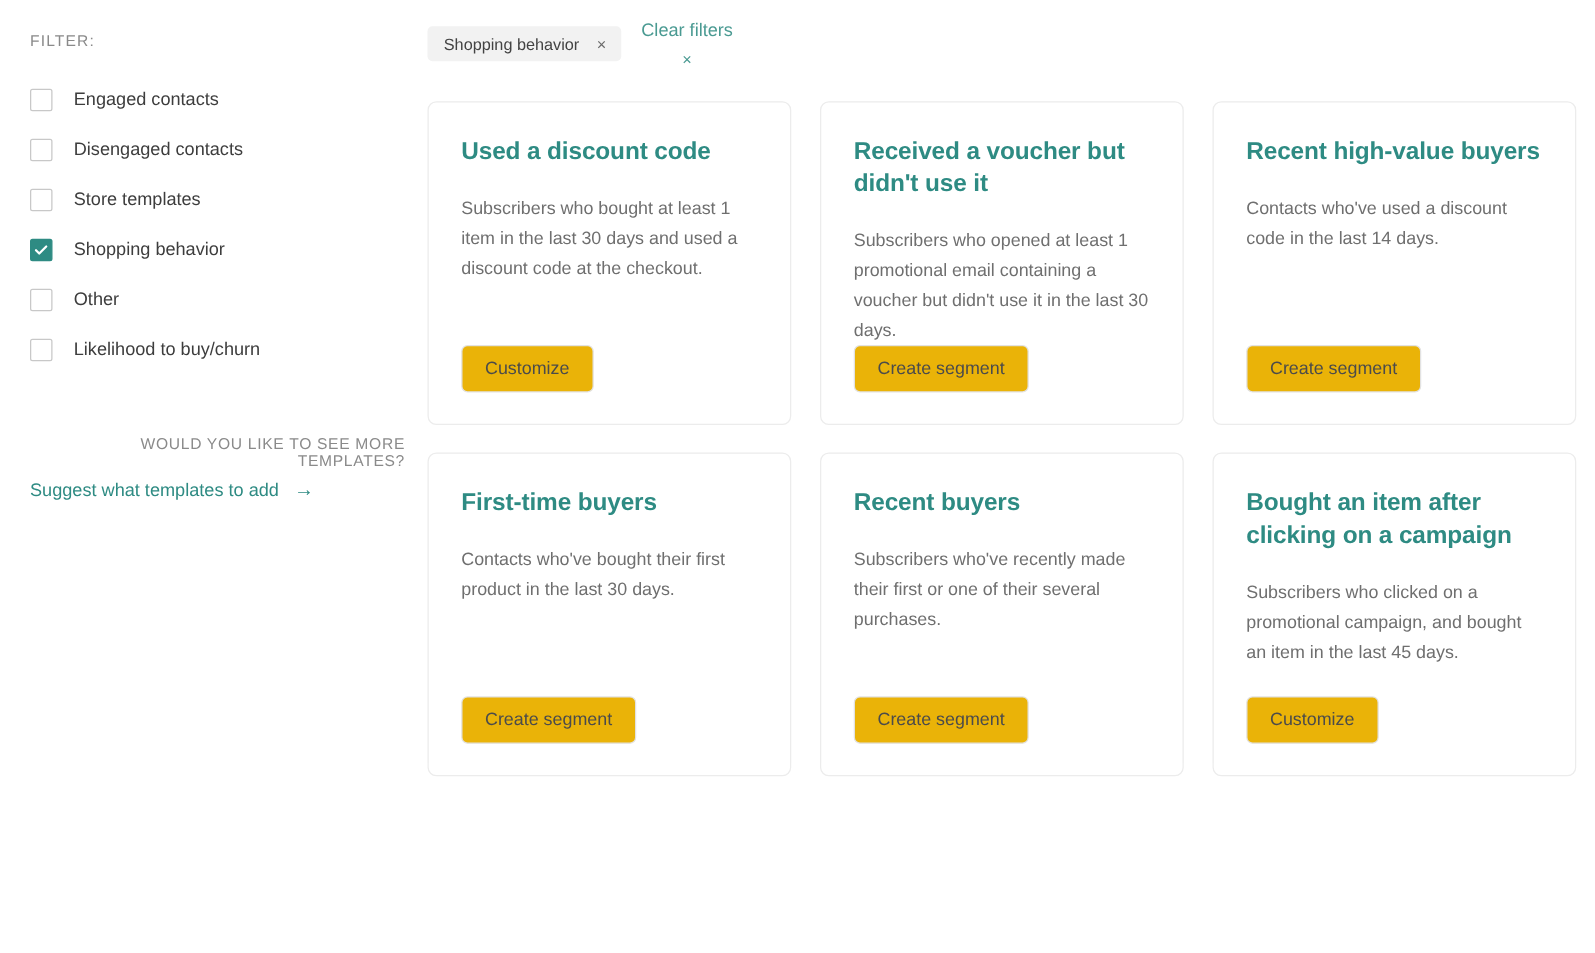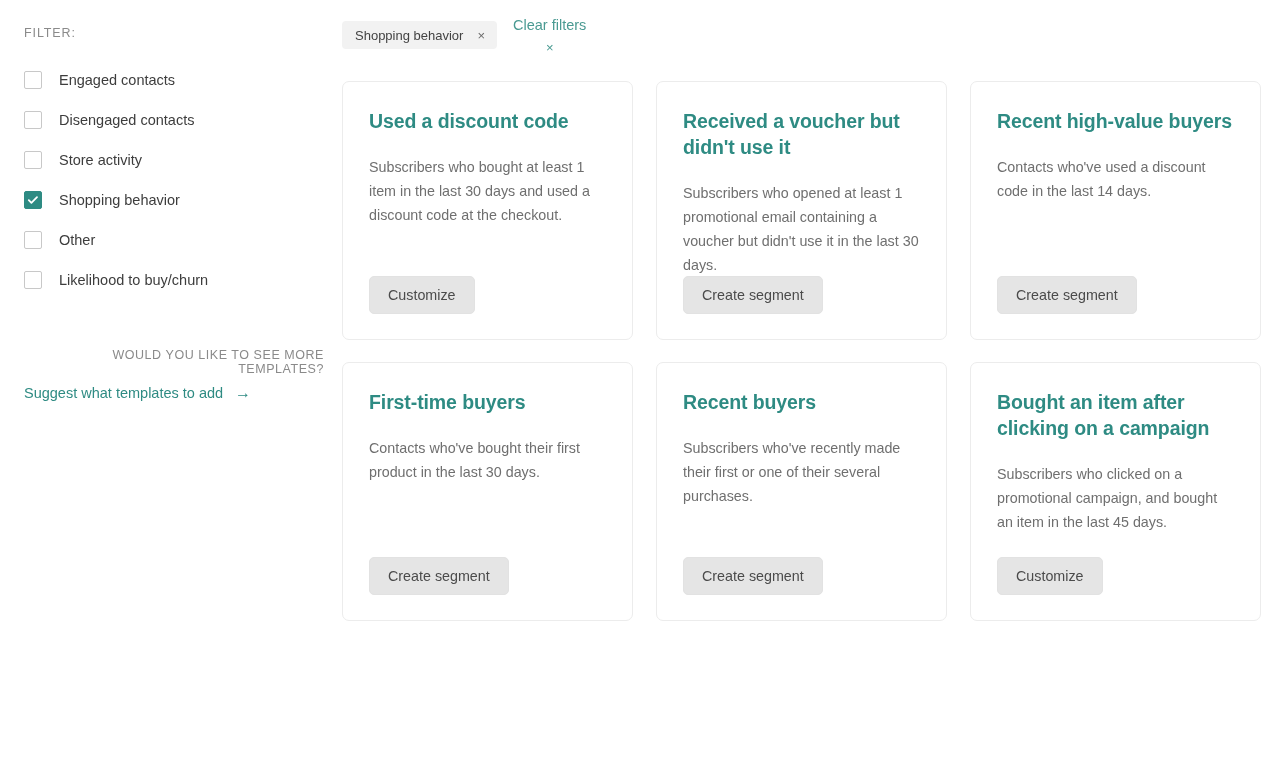--- a/index.html
+++ b/index.html
@@ -192,21 +192,21 @@
     font-size: 14.3px;
     color: #6f6f6f;
     line-height: 1.68;
     margin: 0;
   }
 
   .card-action {
     position: absolute;
     left: 26px;
     bottom: 25px;
-    background: #e5e5e5;
+    background: #eab308;
     border: 1px solid #e2e2e2;
     border-radius: 5px;
     height: 38px;
     padding: 0 18px;
     font-family: "Liberation Sans", sans-serif;
     font-size: 14.3px;
     color: #4b4b4b;
     cursor: pointer;
     white-space: nowrap;
   }
@@ -231,21 +231,21 @@
         <span class="checkbox">
           
         </span>
         <span class="filter-item-label">Disengaged contacts</span>
       </li>
 
       <li class="filter-item">
         <span class="checkbox">
           
         </span>
-        <span class="filter-item-label">Store activity</span>
+        <span class="filter-item-label">Store templates</span>
       </li>
 
       <li class="filter-item">
         <span class="checkbox checked">
           <svg class="tick" width="12" height="12" viewBox="0 0 12 12" aria-hidden="true">
             <path d="M1.8 6.2 L4.4 8.8 L10 3.2" fill="none" stroke="#ffffff" stroke-width="1.8" stroke-linecap="round" stroke-linejoin="round"></path>
           </svg>
         </span>
         <span class="filter-item-label">Shopping behavior</span>
       </li>

